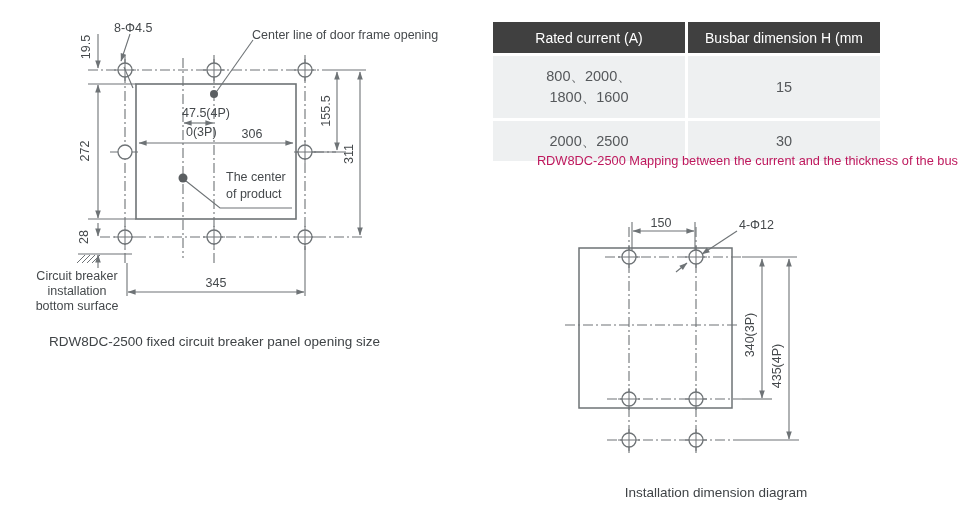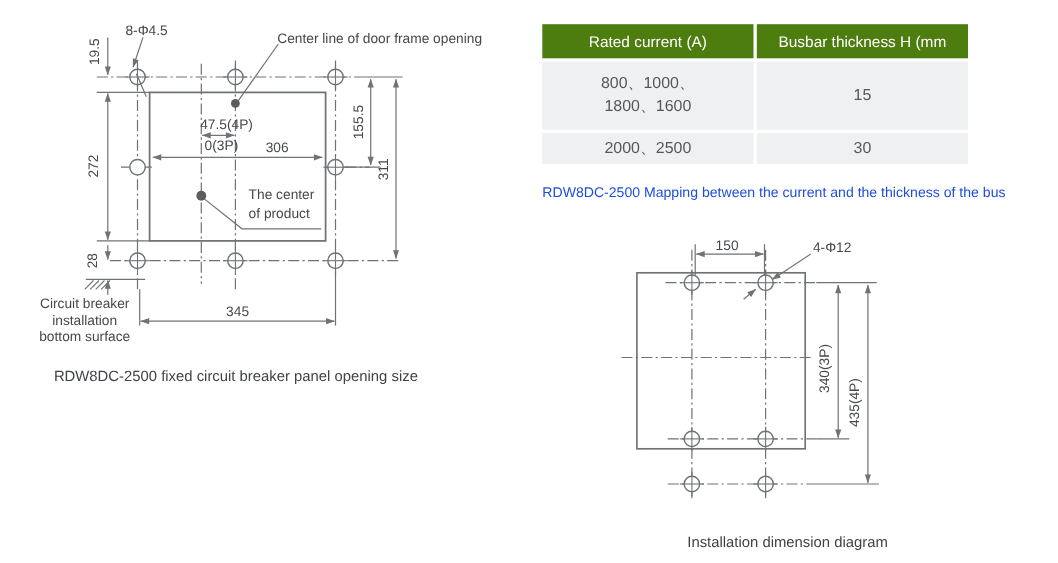--- a/index.html
+++ b/index.html
@@ -9,31 +9,31 @@
   *{margin:0;padding:0;box-sizing:border-box;}
   html,body{width:962px;height:512px;background:#ffffff;overflow:hidden;
     font-family:"Liberation Sans",sans-serif;}
   .abs{position:absolute;}
   svg text{font-family:"Liberation Sans",sans-serif;font-size:12.5px;fill:var(--text);}
   svg .cap{font-size:13.5px;fill:#3f4346;}
   
   .tbl{position:absolute;left:493px;top:22px;width:387px;}
   .trow{display:flex;gap:3px;}
   .tbl .hdr{margin-bottom:3px;}
-  .tbl .hdr .cell{background:#4d7c0f;color:#ffffff;font-size:14px;height:31px;
+  .tbl .hdr .cell{background:#404040;color:#ffffff;font-size:14px;height:31px;
     display:flex;align-items:center;justify-content:center;overflow:hidden;white-space:nowrap;}
   .tbl .body-row .cell{background:#eef0f1;color:#55585b;font-size:14.5px;
     display:flex;flex-direction:column;align-items:center;justify-content:center;line-height:21px;}
   .tbl .c1{width:192px;flex:none;}
   .tbl .c2{flex:1;}
   .tbl .r1 .cell{height:62px;}
-  .tbl .r2 .cell{height:28px;text-align:center;}
+  .tbl .r2 .cell{height:40px;text-align:center;}
   .tbl .r2{margin-top:3px;}
-  .tbl-caption{position:absolute;left:493px;top:167px;width:465px;
-    font-size:12.8px;color:#1d4ed8;white-space:nowrap;}
+  .tbl-caption{position:absolute;left:493px;top:153px;width:465px;
+    font-size:12.8px;color:#be185d;white-space:nowrap;text-align:right;}
 </style>
 </head>
 <body>
 
 <svg class="abs" style="left:0;top:0" width="480" height="360" viewBox="0 0 480 360">
   <defs>
     <marker id="mA" viewBox="0 0 10 10" refX="9.5" refY="5" markerWidth="9" markerHeight="8" markerUnits="userSpaceOnUse" orient="auto-start-reverse">
       <path d="M0 1.5 L10 5 L0 8.5 z" fill="#6e7376"></path>
     </marker>
   </defs>
@@ -133,25 +133,25 @@
   <text x="216" y="287" text-anchor="middle">345</text>
   <text x="77" y="280" text-anchor="middle">Circuit breaker</text>
   <text x="77" y="295" text-anchor="middle">installation</text>
   <text x="77" y="310" text-anchor="middle">bottom surface</text>
   <text x="49" y="346" class="cap">RDW8DC-2500 fixed circuit breaker panel opening size</text>
 </svg>
 
 <div class="tbl">
   <div class="trow hdr">
     <div class="cell c1">Rated current (A)</div>
-    <div class="cell c2">Busbar thickness H (mm</div>
+    <div class="cell c2">Busbar dimension H (mm</div>
   </div>
   <div class="trow body-row r1">
     <div class="cell c1">
-      <span>800、1000、</span>
+      <span>800、2000、</span>
       <span>1800、1600</span>
     </div>
     <div class="cell c2">15</div>
   </div>
   <div class="trow body-row r2">
     <div class="cell c1">2000、2500</div>
     <div class="cell c2">30</div>
   </div>
 </div>
 <div class="tbl-caption">RDW8DC-2500 Mapping between the current and the thickness of the bus</div>

